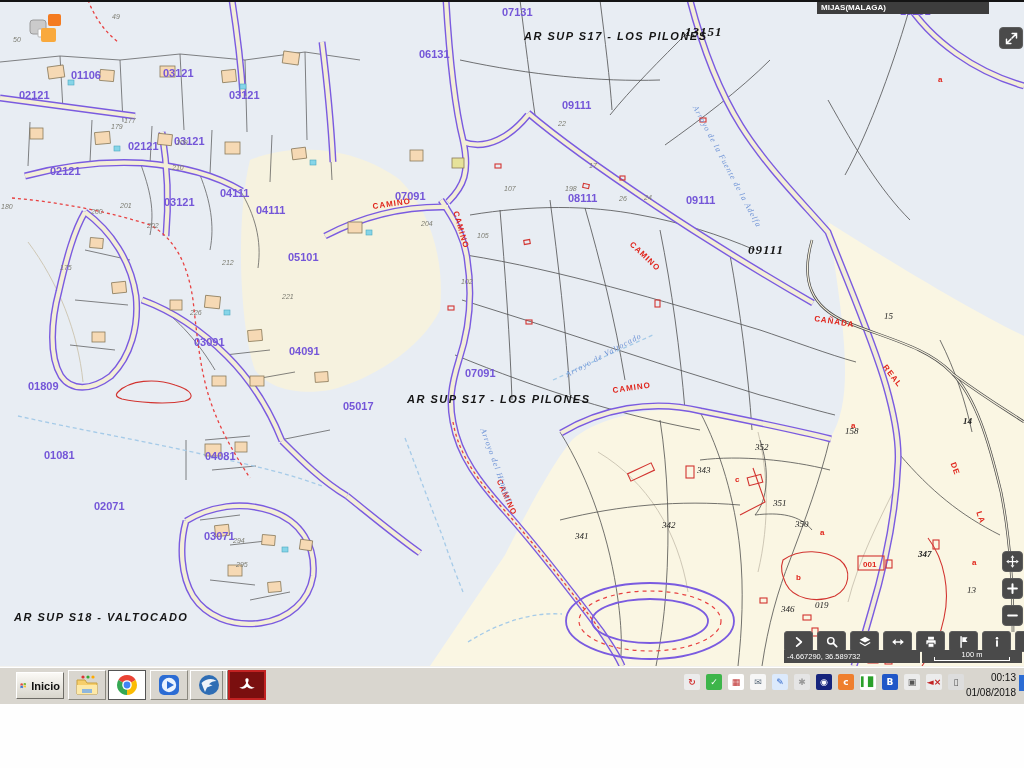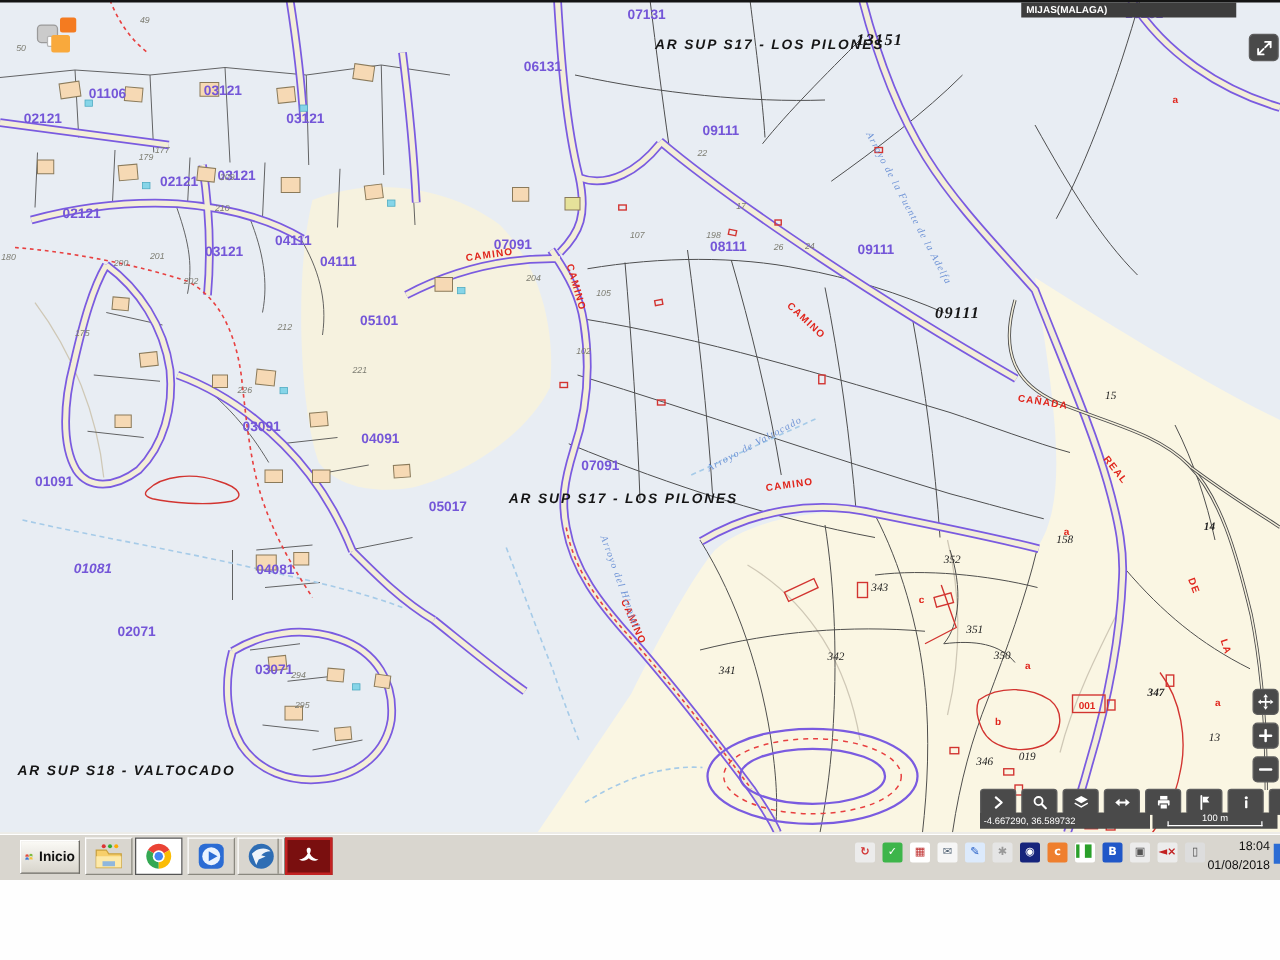--- a/index.html
+++ b/index.html
@@ -356,22 +356,22 @@
       <span class="lbl z" style="left: 288px; top: 251px;">05101</span>
       <span class="lbl z" style="left: 562px; top: 99px;">09111</span>
       <span class="lbl z" style="left: 568px; top: 192px;">08111</span>
       <span class="lbl z" style="left: 686px; top: 194px;">09111</span>
       <span class="lbl z" style="left: 395px; top: 190px;">07091</span>
       <span class="lbl z" style="left: 465px; top: 367px;">07091</span>
       <span class="lbl z" style="left: 343px; top: 400px;">05017</span>
       <span class="lbl z" style="left: 194px; top: 336px;">03091</span>
       <span class="lbl z" style="left: 289px; top: 345px;">04091</span>
       <span class="lbl z" style="left: 205px; top: 450px;">04081</span>
-      <span class="lbl z" style="left: 28px; top: 380px;">01091</span>
-      <span class="lbl z" style="left: 59px; top: 449px; font-style: italic;">01081</span>
+      <span class="lbl z" style="left: 28px; top: 380px;">01809</span>
+      <span class="lbl z" style="left: 44px; top: 449px;">01081</span>
       <span class="lbl z" style="left: 94px; top: 500px;">02071</span>
       <span class="lbl z" style="left: 204px; top: 530px;">03071</span>
       <span class="lbl a" style="left: 524px; top: 30px;">AR SUP S17 - LOS PILONES</span>
       <span class="lbl a" style="left: 407px; top: 393px;">AR SUP S17 - LOS PILONES</span>
       <span class="lbl a" style="left: 14px; top: 611px;">AR SUP S18 - VALTOCADO</span>
       <span class="lbl a" style="left: 482px; top: 652px; margin-top: 33px;">ALCARIHUELA</span>
       <span class="lbl ab" style="left: 685px; top: 24px;">13151</span>
       <span class="lbl ab" style="left: 748px; top: 242px;">09111</span>
       <span class="lbl n" style="left: 884px; top: 311px;">15</span>
       <span class="lbl n" style="left: 963px; top: 416px; font-weight: bold;">14</span>
@@ -552,18 +552,18 @@
       <div class="tray-ic" style="background: rgb(229, 229, 229); color: rgb(153, 153, 153);">✱</div>
       <div class="tray-ic" style="background: rgb(22, 36, 124); color: rgb(255, 255, 255);">◉</div>
       <div class="tray-ic" style="background: rgb(239, 127, 46); color: rgb(255, 255, 255);">c</div>
       <div class="tray-ic" style="background: rgb(255, 255, 255); color: rgb(42, 160, 42);">▍▊</div>
       <div class="tray-ic" style="background: rgb(32, 87, 200); color: rgb(255, 255, 255);">B</div>
       <div class="tray-ic" style="background: rgb(236, 236, 236); color: rgb(85, 85, 85);">▣</div>
       <div class="tray-ic" style="background: rgb(236, 236, 236); color: rgb(194, 34, 34);">◄×</div>
       <div class="tray-ic" style="background: rgb(221, 221, 221); color: rgb(85, 85, 85);">▯</div>
     </div>
   <div id="clock">
-    <div>18:04</div>
+    <div>00:13</div>
     <div>01/08/2018</div>
   </div>
   <div id="edge-sliver"></div>
 </div>
 <div id="below"></div>
 
 </body></html>

